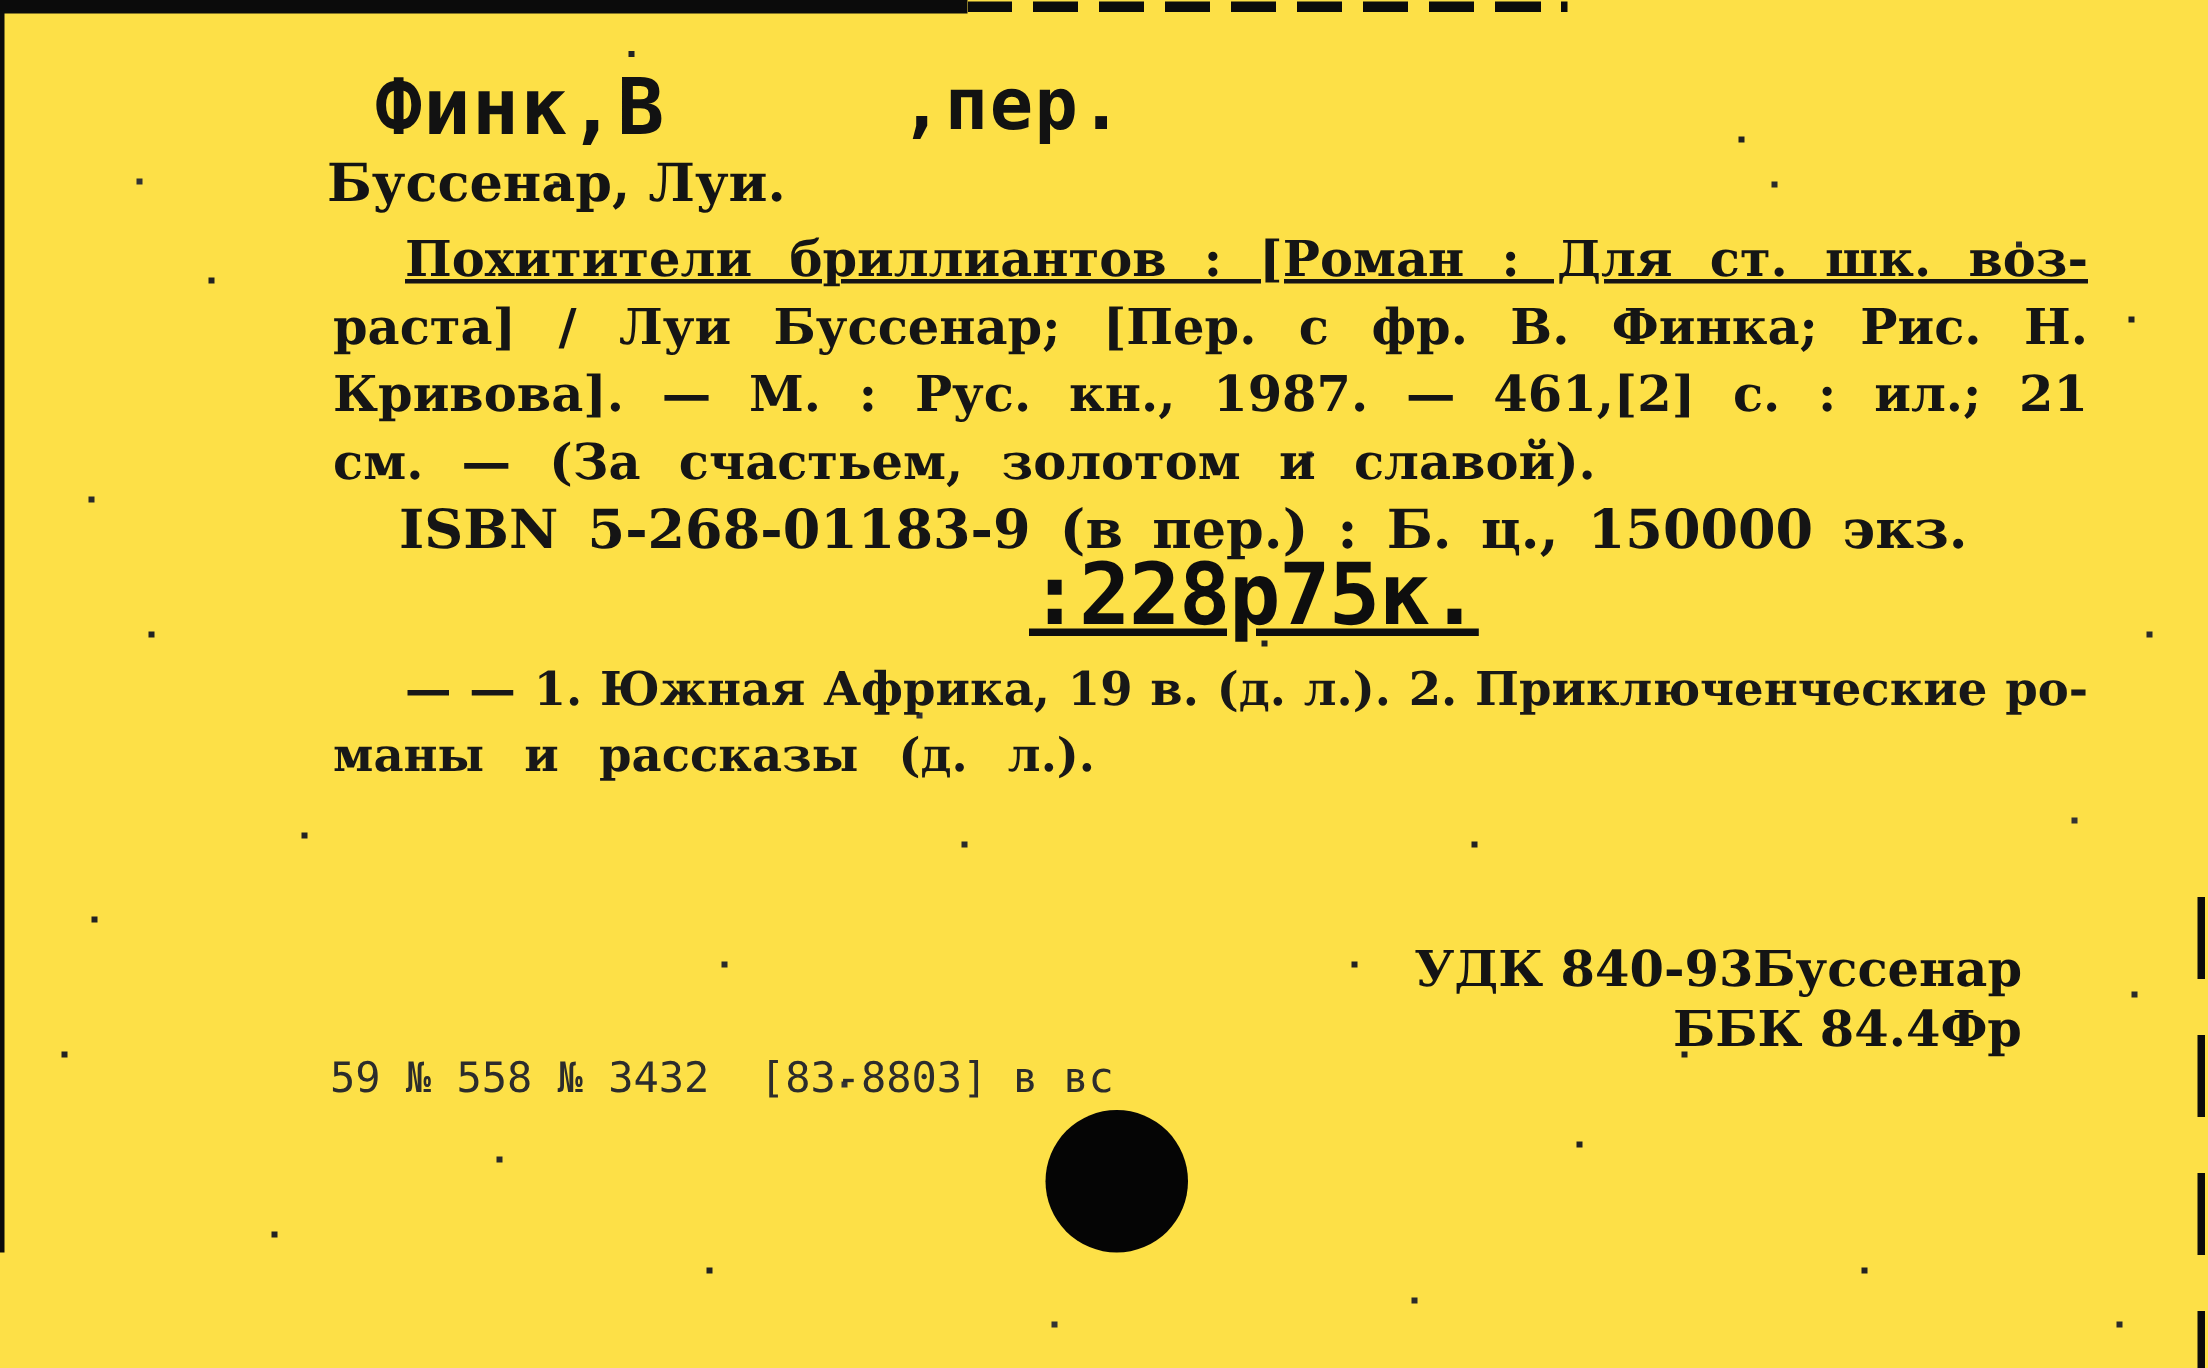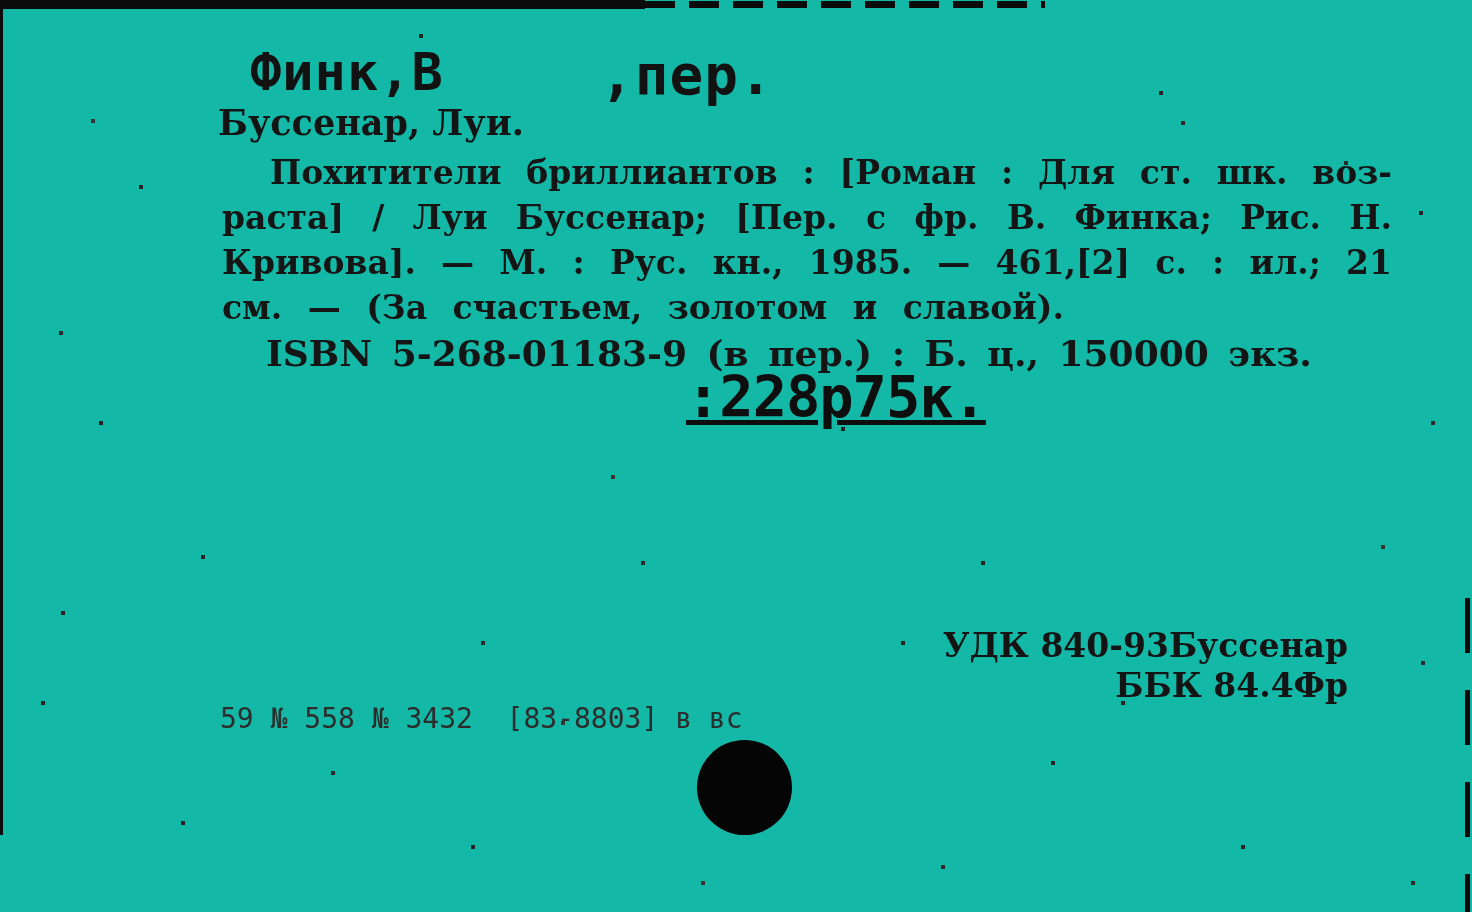--- a/index.html
+++ b/index.html
@@ -8,21 +8,21 @@
     width: 1472px;
     height: 912px;
     background: #ffffff;
     overflow: hidden;
   }
   .card {
     position: absolute;
     left: 0; top: 0;
     width: 1472px;
     height: 912px;
-    background: #14b8a6;
+    background: #fde047;
     color: #161616;
     font-family: "DejaVu Serif", serif;
   }
   .serif { font-family: "DejaVu Serif", serif; font-weight: 600; }
   .mono  { font-family: "DejaVu Sans Mono", "Liberation Mono", monospace; }
 
   
   .top-bar-solid {
     position: absolute; left: 0; top: 0;
     width: 645px; height: 9px; background: #0b0b0b;
@@ -63,34 +63,34 @@
       612px 476px 0 1px #333, 1182px 122px 0 1px #2a2a2a, 42px 702px 0 1px #222;
   }
 
   
   .added-entry {
     position: absolute; left: 250px; top: 42px;
     font-size: 52px; font-weight: bold; letter-spacing: 1px; color: #121212;
   }
   .added-entry-suffix {
     position: absolute; left: 600px; top: 42px;
-    font-size: 56px; font-weight: bold; letter-spacing: 1px; color: #121212;
+    font-size: 48px; font-weight: bold; letter-spacing: 1px; color: #121212;
   }
   .author {
     position: absolute; left: 218px; top: 102px;
     font-size: 35px; color: #141414;
   }
 
   
   .description {
     position: absolute; left: 222px; top: 150px;
     width: 1170px; font-size: 33px; line-height: 45px; color: #151515;
   }
   .jline { text-align: justify; text-align-last: justify; }
-  .desc-line-1 { padding-left: 48px; }
+  .desc-line-1 { padding-left: 48px; text-decoration: underline; }
   .desc-line-4 { word-spacing: 14px; }
   .isbn-line {
     padding-left: 44px; font-size: 36px; line-height: 42px;
     word-spacing: 7px; margin-top: 2px;
   }
 
   
   .price {
     position: absolute; left: 686px; top: 364px;
     font-size: 57px; font-weight: bold; letter-spacing: -1px; color: #0e0e0e; text-decoration: underline;
@@ -129,27 +129,31 @@
   <div class="punch-hole"></div>
   <div class="noise"></div>
 
   <div class="added-entry mono">Финк,В</div>
   <div class="added-entry-suffix mono">,пер.</div>
   <div class="author serif">Буссенар, Луи.</div>
 
   <div class="description serif">
     <div class="jline desc-line-1">Похитители бриллиантов : [Роман : Для ст. шк. воз-</div>
     <div class="jline">раста] / Луи Буссенар; [Пер. с фр. В. Финка; Рис. Н.</div>
-    <div class="jline">Кривова]. — М. : Рус. кн., 1985. — 461,[2] с. : ил.; 21</div>
+    <div class="jline">Кривова]. — М. : Рус. кн., 1987. — 461,[2] с. : ил.; 21</div>
     <div class="desc-line-4">см. — (За счастьем, золотом и славой).</div>
     <div class="isbn-line">ISBN 5-268-01183-9 (в пер.) : Б. ц., 150000 экз.</div>
   </div>
 
   <div class="price mono">:228р75к.</div>
 
+  <div class="subjects serif">
+    <div class="jline subj-line-1">— — 1. Южная Африка, 19 в. (д. л.). 2. Приключенческие ро-</div>
+    <div class="subj-line-2">маны и рассказы (д. л.).</div>
+  </div>
 
   <div class="footer-left mono">
     <div>59 № 558 № 3432  [83-8803] в вс</div>
     
     
   </div>
 
   <div class="classification serif">
     <div>УДК 840-93Буссенар</div>
     <div>ББК 84.4Фр</div>

